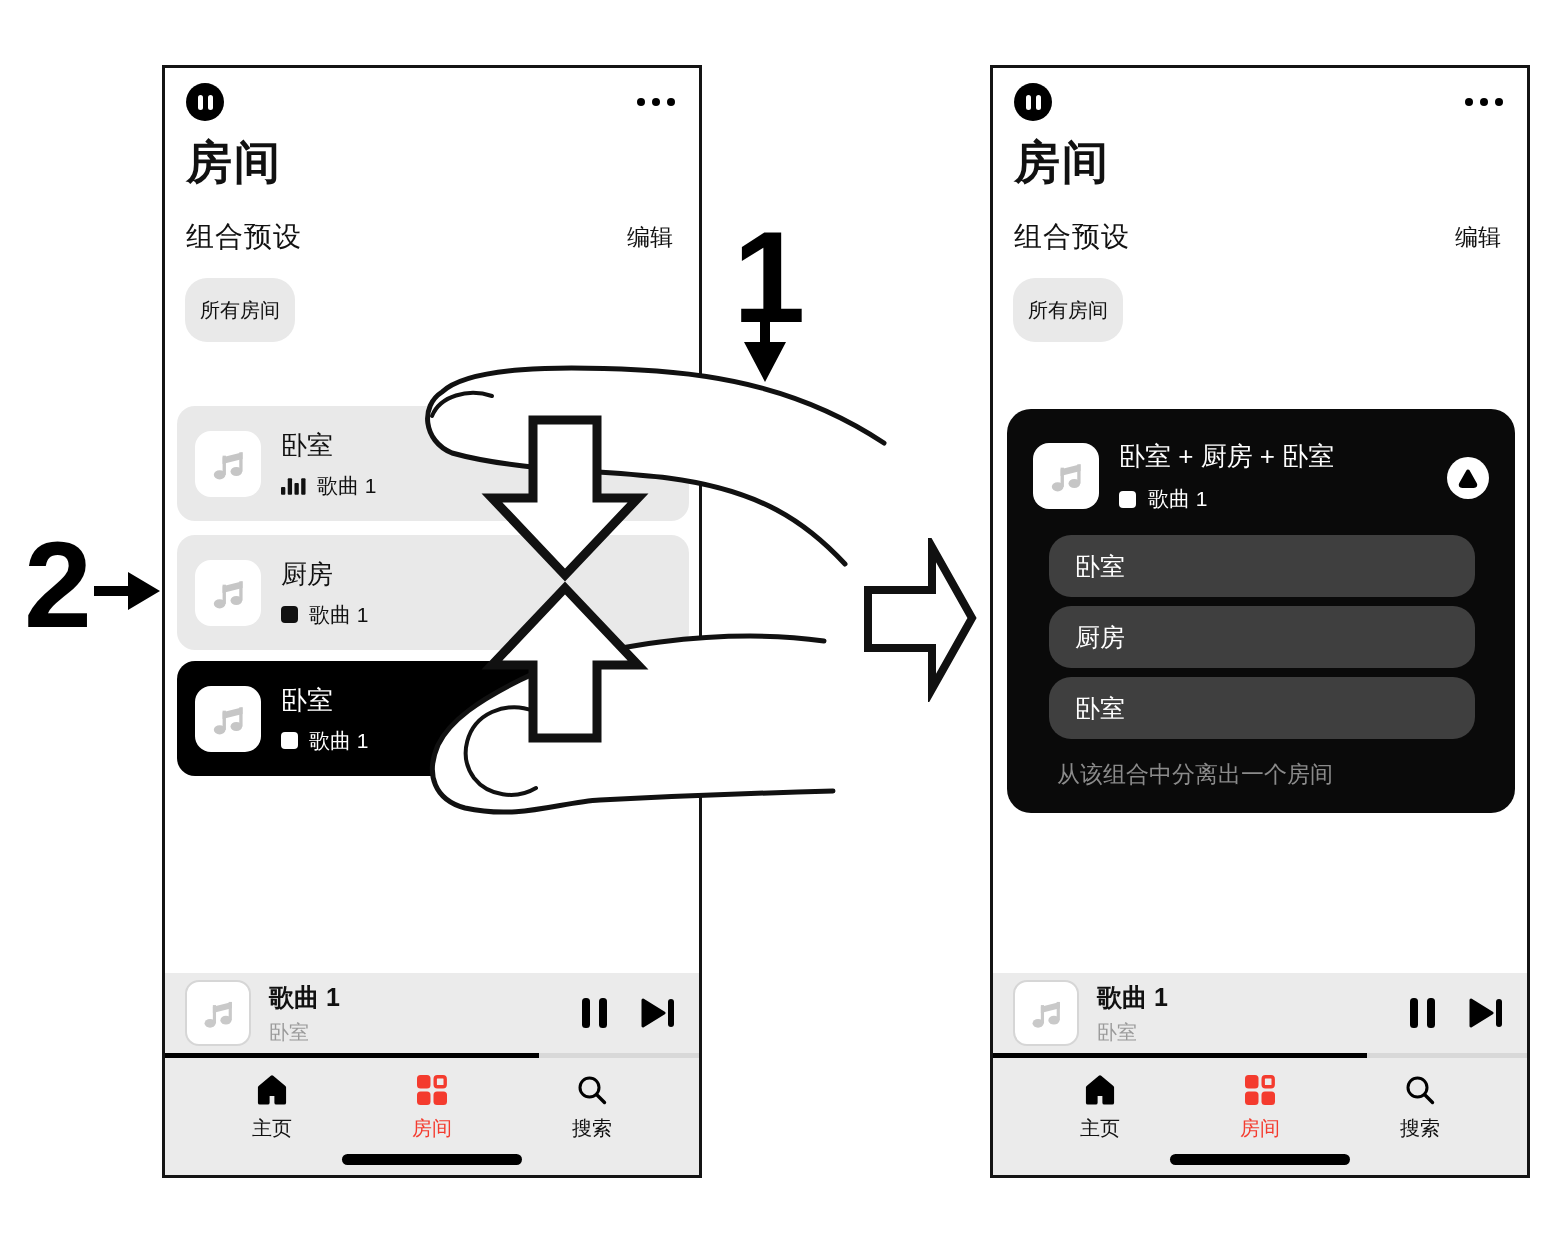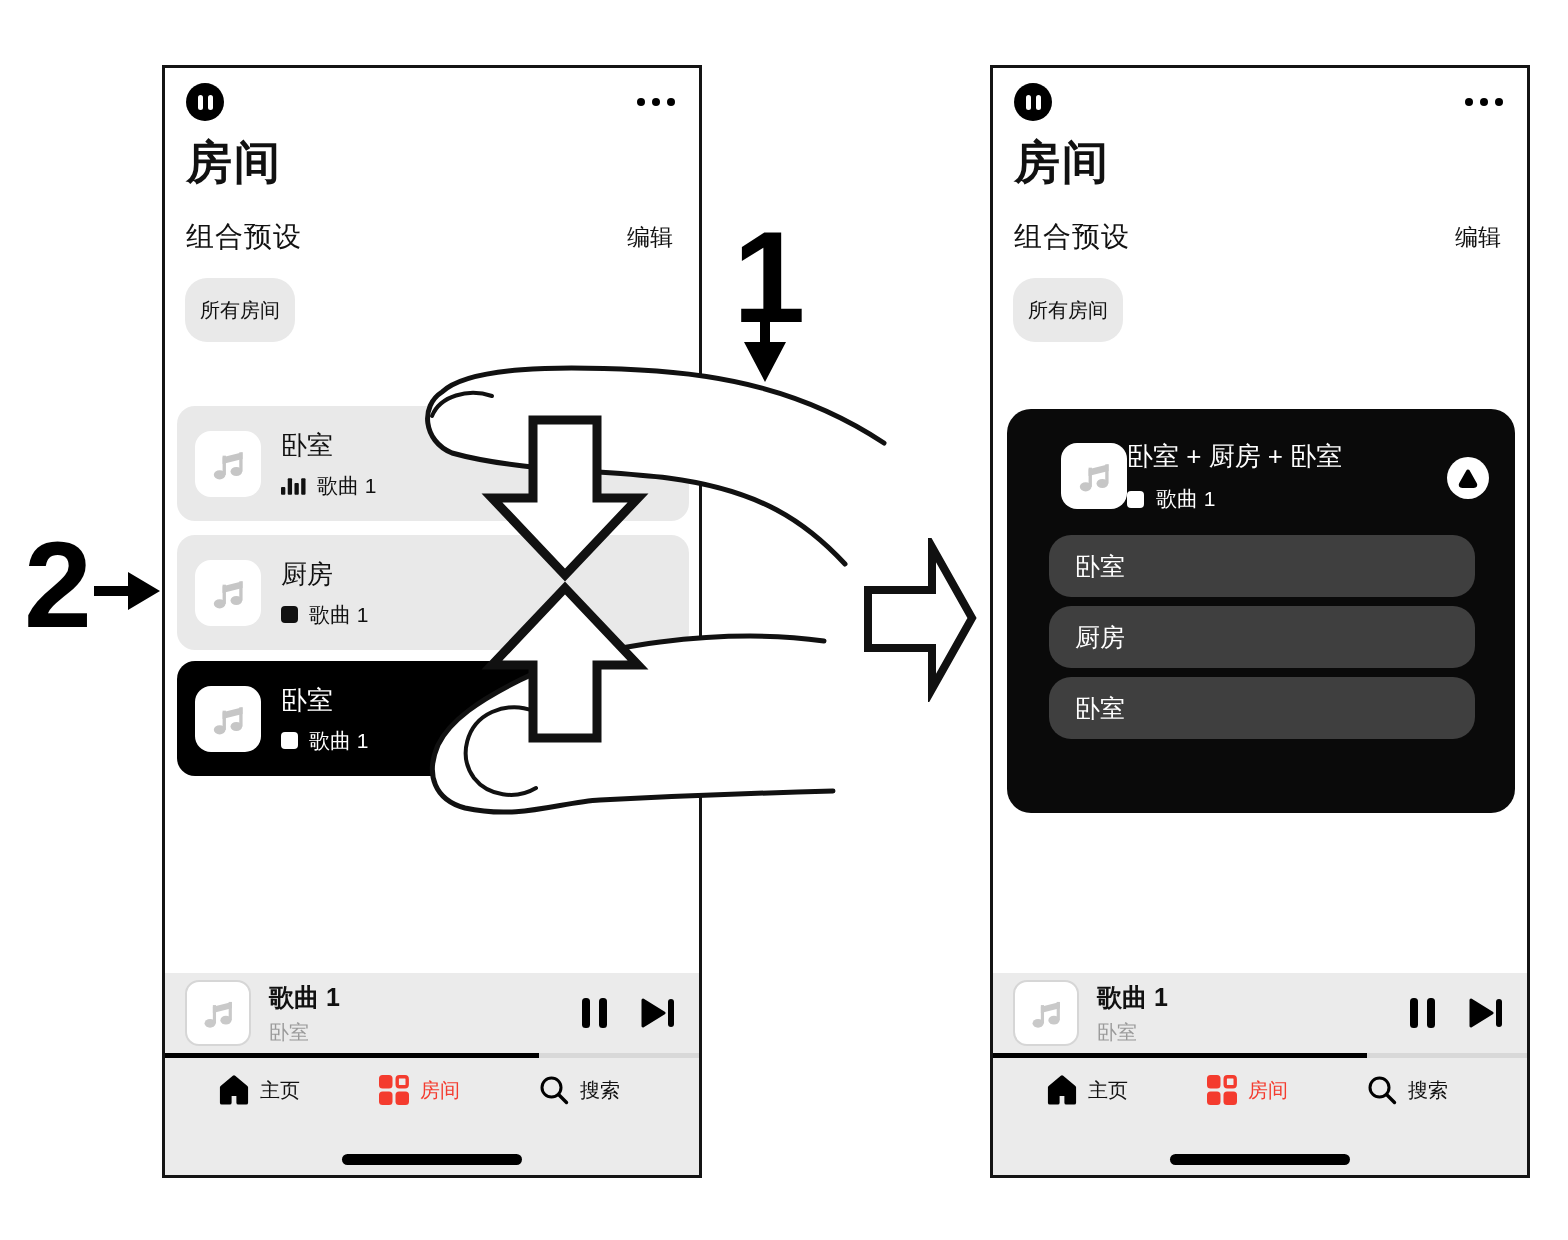--- a/index.html
+++ b/index.html
@@ -42,21 +42,21 @@
           display:flex; align-items:center; justify-content:center; }
   .room-info { display:flex; flex-direction:column; gap:9px; }
   .room-name { font-size:26px; font-weight:500; color:#111; }
   .room-sub  { display:flex; align-items:center; gap:11px; font-size:21px; color:#111; }
   .stop-square { width:17px; height:17px; border-radius:4px; background:#111; flex:0 0 auto; }
   .stop-square.white { background:#fff; }
 
   
   .group-card { position:absolute; left:14px; right:12px; top:341px; height:404px;
                 background:#0a0a0a; border-radius:24px; color:#fff; }
-  .group-header { position:absolute; left:26px; top:30px; display:flex; align-items:center;margin-left:28px; }
+  .group-header { position:absolute; left:26px; top:30px; display:flex; gap:20px; align-items:center; }
   .group-title { font-size:26px; font-weight:500; color:#fff; margin-bottom:11px; }
   .group-sub { display:flex; align-items:center; gap:12px; font-size:21px; color:#fff; }
   .output-btn { position:absolute; right:26px; top:48px; width:42px; height:42px; border-radius:50%;
                 background:#fff; display:flex; align-items:center; justify-content:center; }
   .sub-pill { position:absolute; left:42px; right:40px; height:62px; border-radius:22px; background:#3f3f3f;
               display:flex; align-items:center; padding:0 26px; font-size:25px; color:#fff; }
   #pill-0 { top:126px; } #pill-1 { top:197px; } #pill-2 { top:268px; }
   .group-hint { position:absolute; left:50px; top:350px; font-size:23px; color:#8b8b8b; }
 
   
@@ -69,21 +69,21 @@
   .player-room  { font-size:20px; color:#9a9a9a; }
   .player-controls { margin-left:auto; display:flex; align-items:center; gap:34px; padding-right:2px; }
   .pause-glyph { display:flex; gap:9px; }
   .pause-glyph span { width:8px; height:30px; background:#000; border-radius:3.5px; }
 
   .progress { position:absolute; left:0; right:0; top:985px; height:5px; background:#d8d8d8; }
   .progress-fill { height:100%; background:#000; }
 
   
   .tabbar { position:absolute; left:0; right:0; top:990px; bottom:0; background:#ebebeb; }
-  .tab { position:absolute; top:16px; width:110px; display:flex; flex-direction:row;
+  .tab { position:absolute; top:16px; width:110px; display:flex; flex-direction:column;
          align-items:center; gap:9px; }
   .tab-home   { left:52px; }
   .tab-rooms  { left:212px; }
   .tab-search { left:372px;text-align:center; }
   .tab-label { font-size:20px; color:#111; }
   .tab.active .tab-label { color:#f43b2e; }
   .home-indicator { position:absolute; bottom:10px; left:50%; transform:translateX(-50%);
                     width:180px; height:11px; border-radius:6px; background:#000; }
 
   
@@ -296,20 +296,21 @@
         </div>
         <div class="sub-pill" id="pill-0">
           <span>卧室</span>
         </div>
         <div class="sub-pill" id="pill-1">
           <span>厨房</span>
         </div>
         <div class="sub-pill" id="pill-2">
           <span>卧室</span>
         </div>
+        <div class="group-hint">从该组合中分离出一个房间</div>
       </div>
 
       <div class="mini-player">
         <div class="player-art">
           <svg width="38" height="38" viewBox="0 0 48 48">
             <g fill="#c9c9c9">
                 <ellipse cx="14" cy="37" rx="7" ry="5.5"></ellipse>
                 <ellipse cx="34" cy="33" rx="7" ry="5.5"></ellipse>
             <rect x="17.5" y="14" width="4" height="23"></rect>
                 <rect x="37.5" y="10" width="4" height="23"></rect>

